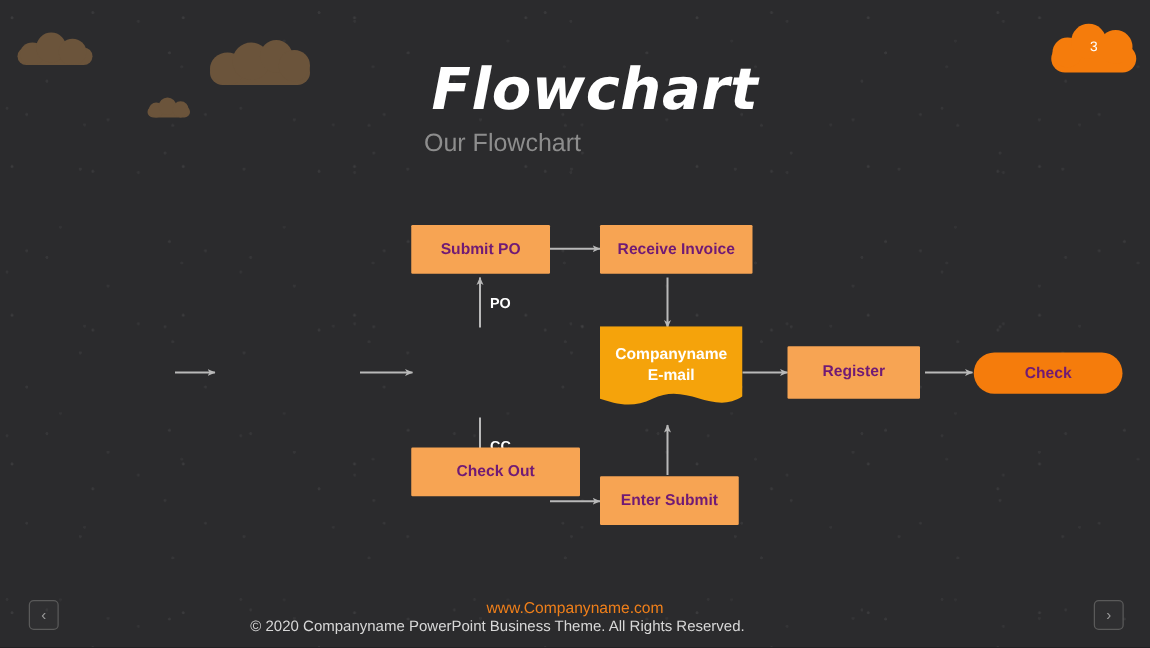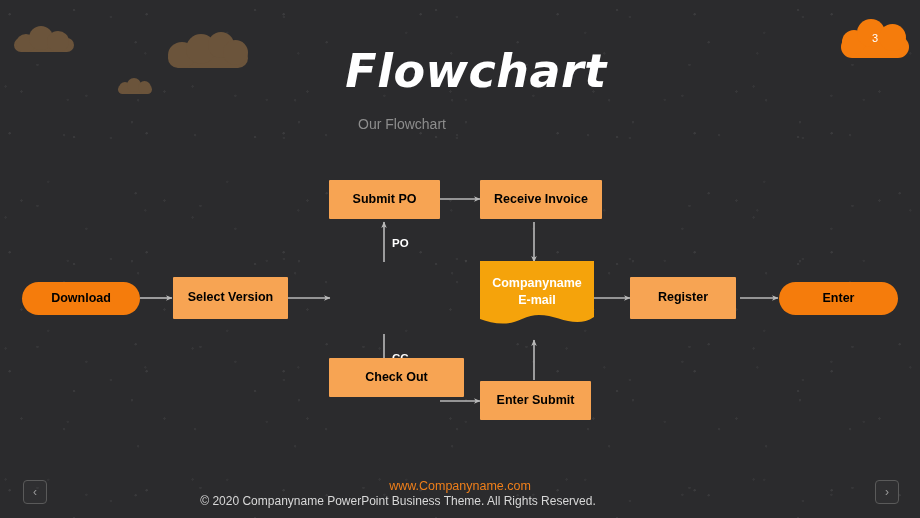--- a/index.html
+++ b/index.html
@@ -61,32 +61,31 @@
     font-weight: bold;
     font-style: italic;
     letter-spacing: 0.5px;
   }
   #subtitle {
     position: absolute;
     left: 0; top: 104px;
     width: 804px;
     text-align: center;
     color: #8d8d8d;
-    font-size: 14px;
-    margin-top: 12px;
+    font-size: 20px;
   }
 
   
   .node {
     position: absolute;
     display: flex;
     align-items: center;
     justify-content: center;
     text-align: center;
-    color: #000000;
+    color: #701a75;
     font-size: 12.5px;
     font-weight: bold;
     line-height: 1.25;
     box-sizing: border-box;
   }
   .rect { border-radius: 1px; }
   .pill { border-radius: 999px; }
 
   .diamond-wrap { position: absolute; }
   .diamond-shape {
@@ -223,27 +222,21 @@
 
       <line x1="594" y1="298" x2="630" y2="298"></line>
 
       <line x1="740" y1="298" x2="778" y2="298"></line>
     </g>
   </svg>
 
   <div class="edge-label" style="left:392px; top:237px;">PO</div>
   <div class="edge-label" style="left:392px; top:352px;">CC</div>
 
-  <div class="node pill" style="left:22px; top:282px; width:118px; height:33px; background:#f57c0c;">
-    <span>Download</span>
-  </div>
-
-  <div class="node rect" style="left:173px; top:277px; width:115px; height:42px; background:#f7a453;">
-    <span>Select Version</span>
-  </div>
+
 
   <div class="node rect" style="left:329px; top:180px; width:111px; height:39px; background:#f7a453;">
     <span>Submit PO</span>
   </div>
 
   <div class="node rect" style="left:480px; top:180px; width:122px; height:39px; background:#f7a453;">
     <span>Receive Invoice</span>
   </div>
 
 
@@ -263,21 +256,21 @@
 
   <div class="node rect" style="left:480px; top:381px; width:111px; height:39px; background:#f7a453;">
     <span>Enter Submit</span>
   </div>
 
   <div class="node rect" style="left:630px; top:277px; width:106px; height:42px; background:#f7a453;">
     <span>Register</span>
   </div>
 
   <div class="node pill" style="left:779px; top:282px; width:119px; height:33px; background:#f57c0c;">
-    <span>Enter</span>
+    <span>Check</span>
   </div>
 
   <div id="site">www.Companyname.com</div>
   <div id="copyright">© 2020 Companyname PowerPoint Business Theme. All Rights Reserved.</div>
 
   <div class="navbtn" id="nav-prev">
     <span>‹</span>
   </div>
   <div class="navbtn" id="nav-next">
     <span>›</span>

